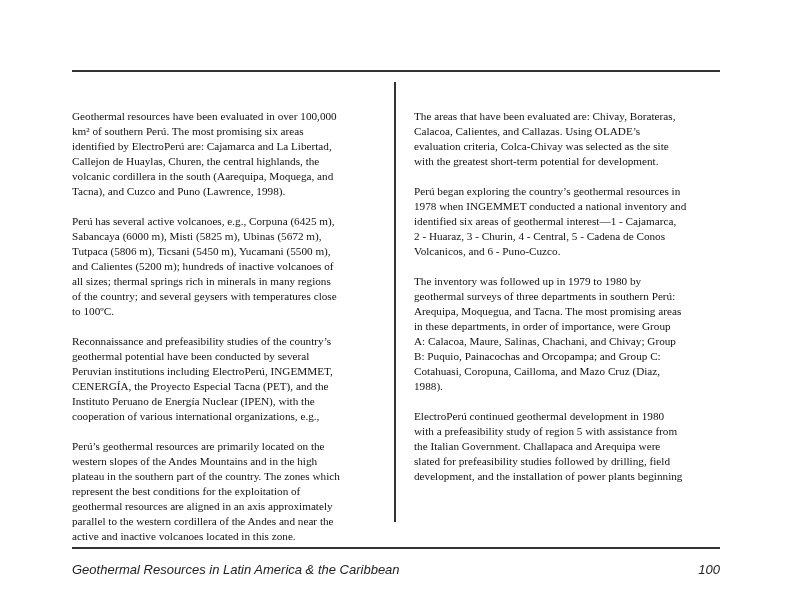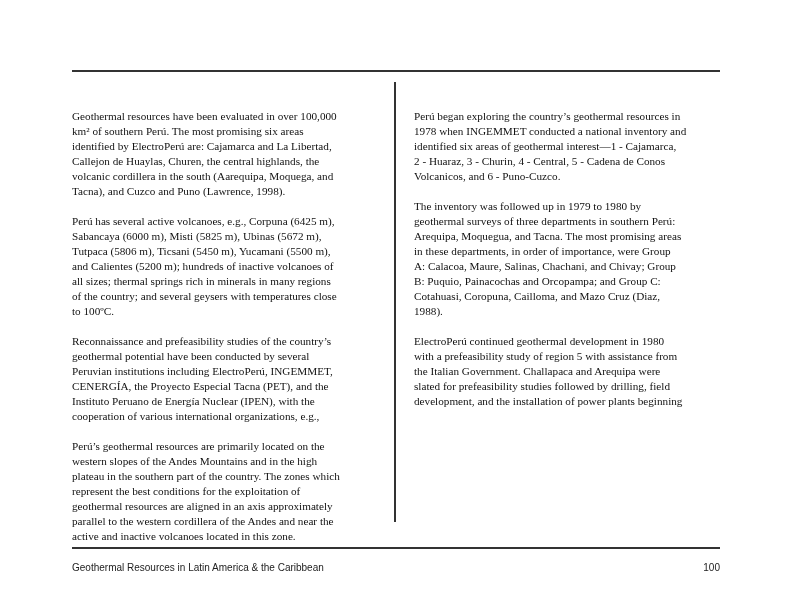--- a/index.html
+++ b/index.html
@@ -8,21 +8,21 @@
     font-family: "Liberation Serif", serif; color: #111;
   }
   .rule { position: absolute; left: 72px; width: 648px; height: 2px; background: #333; }
   .rule.top { top: 70px; }
   .rule.bottom { top: 547px; }
   .vdivider { position: absolute; left: 394px; top: 82px; width: 2px; height: 440px; background: #333; }
   .col { position: absolute; top: 88px; font-size: 11.2px; line-height: 15px; margin-top: 21px; }
   .col.left { left: 72px; width: 300px; }
   .col.right { left: 414px; width: 300px; }
   .col p { margin: 0 0 15px 0; white-space: pre-line; }
-  .footer { position: absolute; top: 562px; font-family: "Liberation Sans", sans-serif; font-size: 10px; color: #222; }
+  .footer { position: absolute; top: 562px; font-family: "Liberation Sans", sans-serif; font-style: italic; font-size: 13px; color: #222; }
   .footer.title { left: 72px; }
   .footer.page { right: 72px; }
 </style>
 </head>
 <body>
 
 <div class="rule top"></div>
 
 <div class="col left">
   <p>Geothermal resources have been evaluated in over 100,000
@@ -49,20 +49,24 @@
 plateau in the southern part of the country.  The zones which
 represent the best conditions for the exploitation of
 geothermal resources are aligned in an axis approximately
 parallel to the western cordillera of the Andes and near the
 active and inactive volcanoes located in this zone.</p>
 </div>
 
 <div class="vdivider"></div>
 
 <div class="col right">
+  <p>The areas that have been evaluated are:  Chivay, Borateras,
+Calacoa, Calientes, and Callazas.  Using OLADE’s
+evaluation criteria, Colca-Chivay was selected as the site
+with the greatest short-term potential for development.</p>
   <p>Perú began exploring the country’s geothermal resources in
 1978 when INGEMMET conducted a national inventory and
 identified six areas of geothermal interest—1 - Cajamarca,
 2 - Huaraz, 3 - Churin, 4 - Central, 5 - Cadena de Conos
 Volcanicos, and 6 - Puno-Cuzco.</p>
   <p>The inventory was followed up in 1979 to 1980 by
 geothermal surveys of three departments in southern Perú:
 Arequipa, Moquegua, and Tacna.  The most promising areas
 in these departments, in order of importance, were Group
 A:  Calacoa, Maure, Salinas, Chachani, and Chivay; Group

